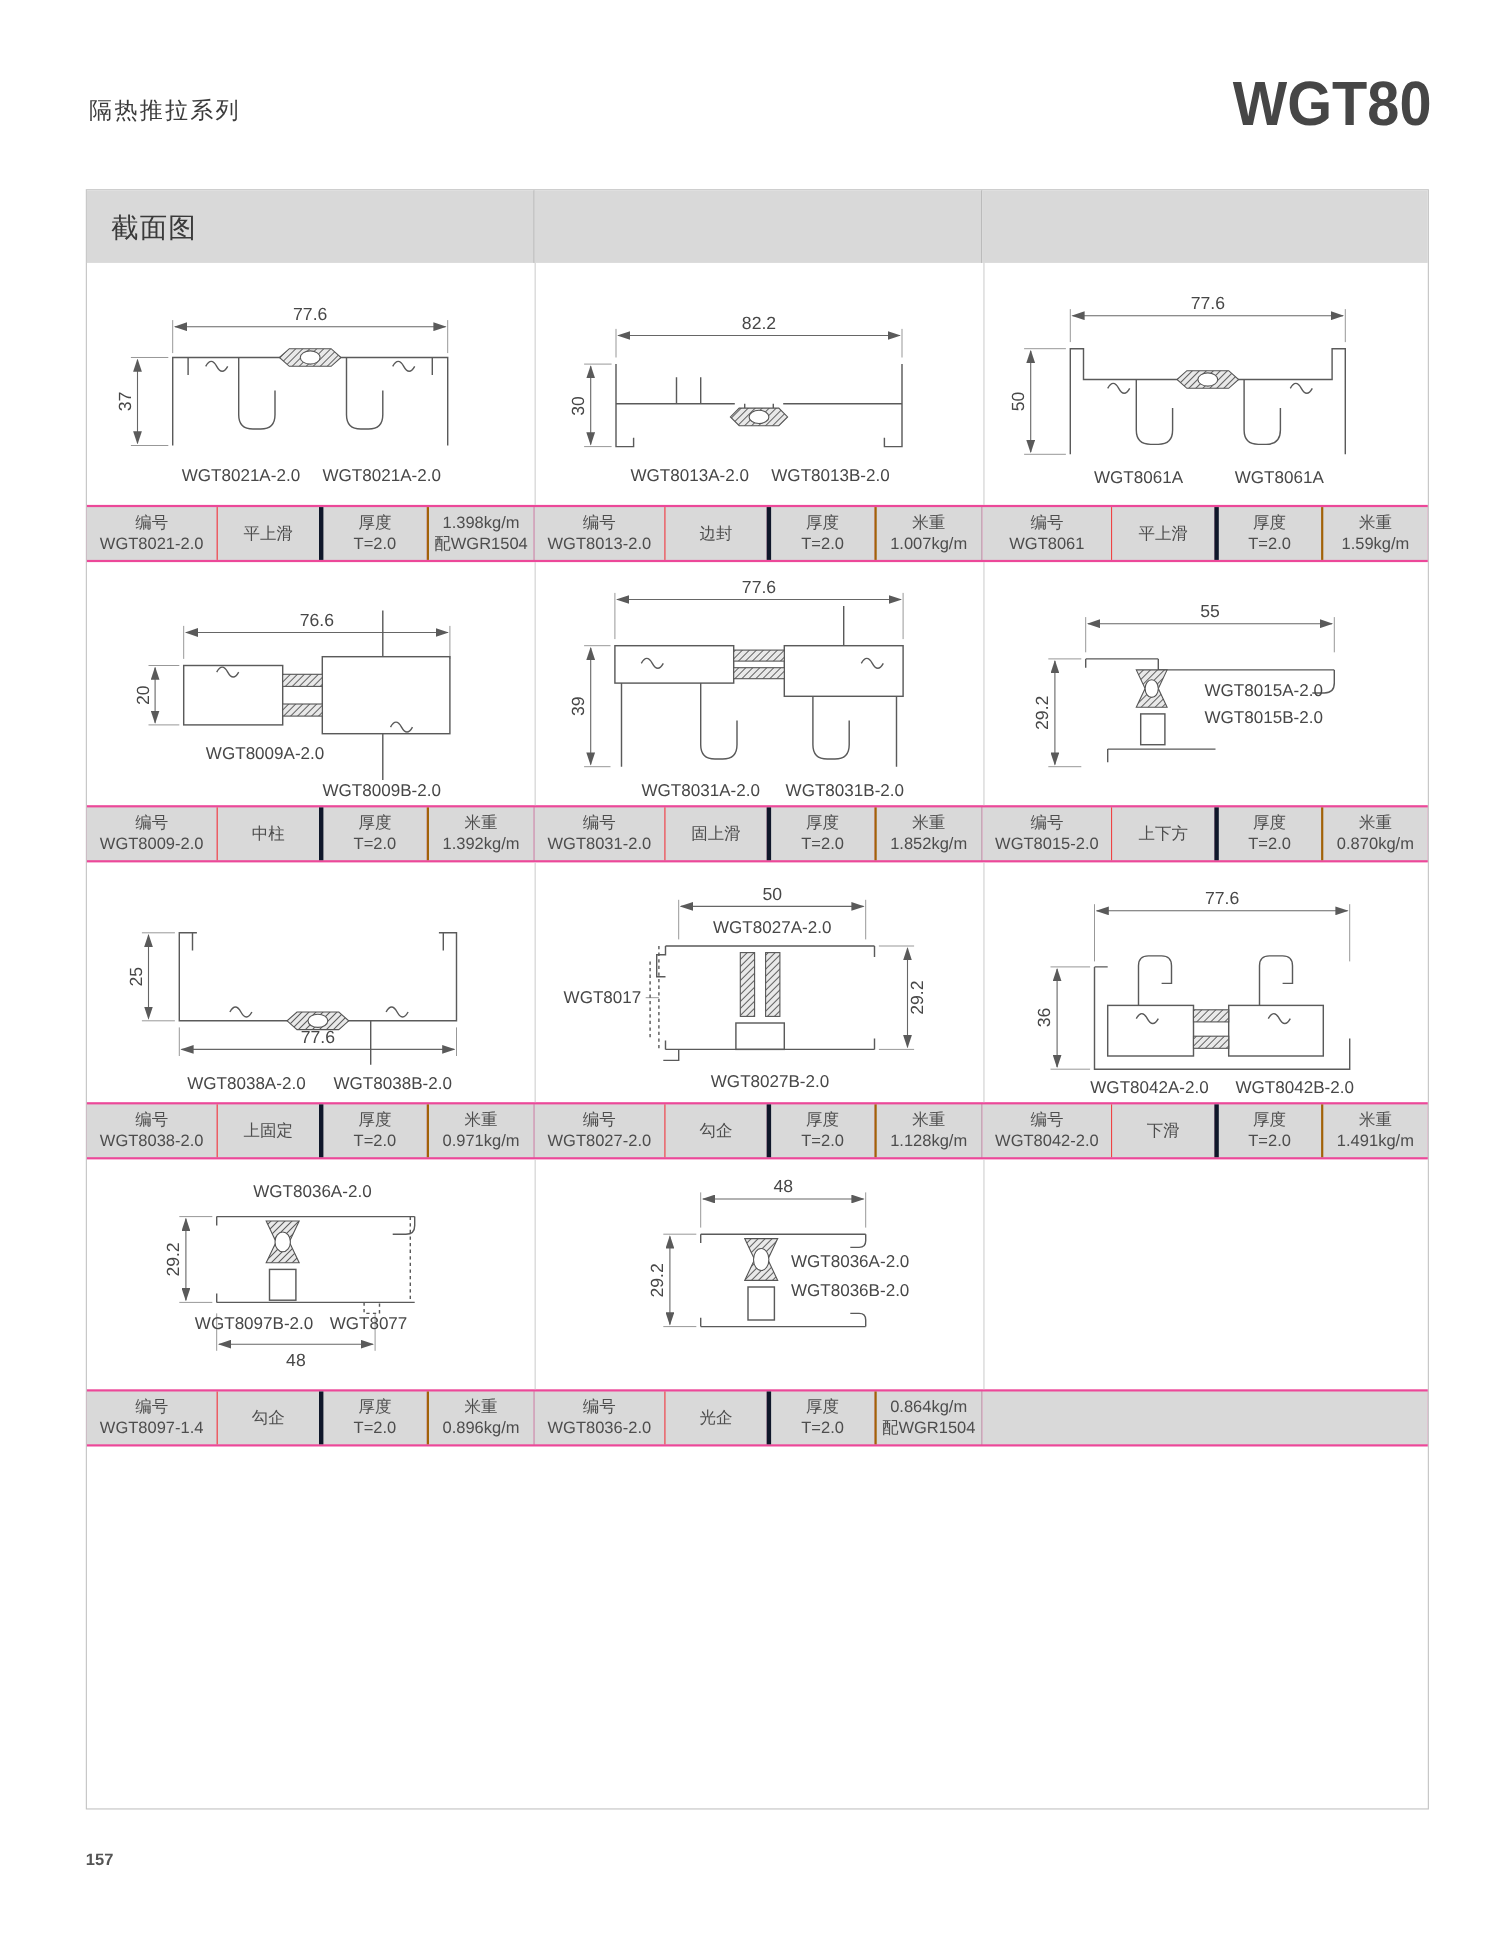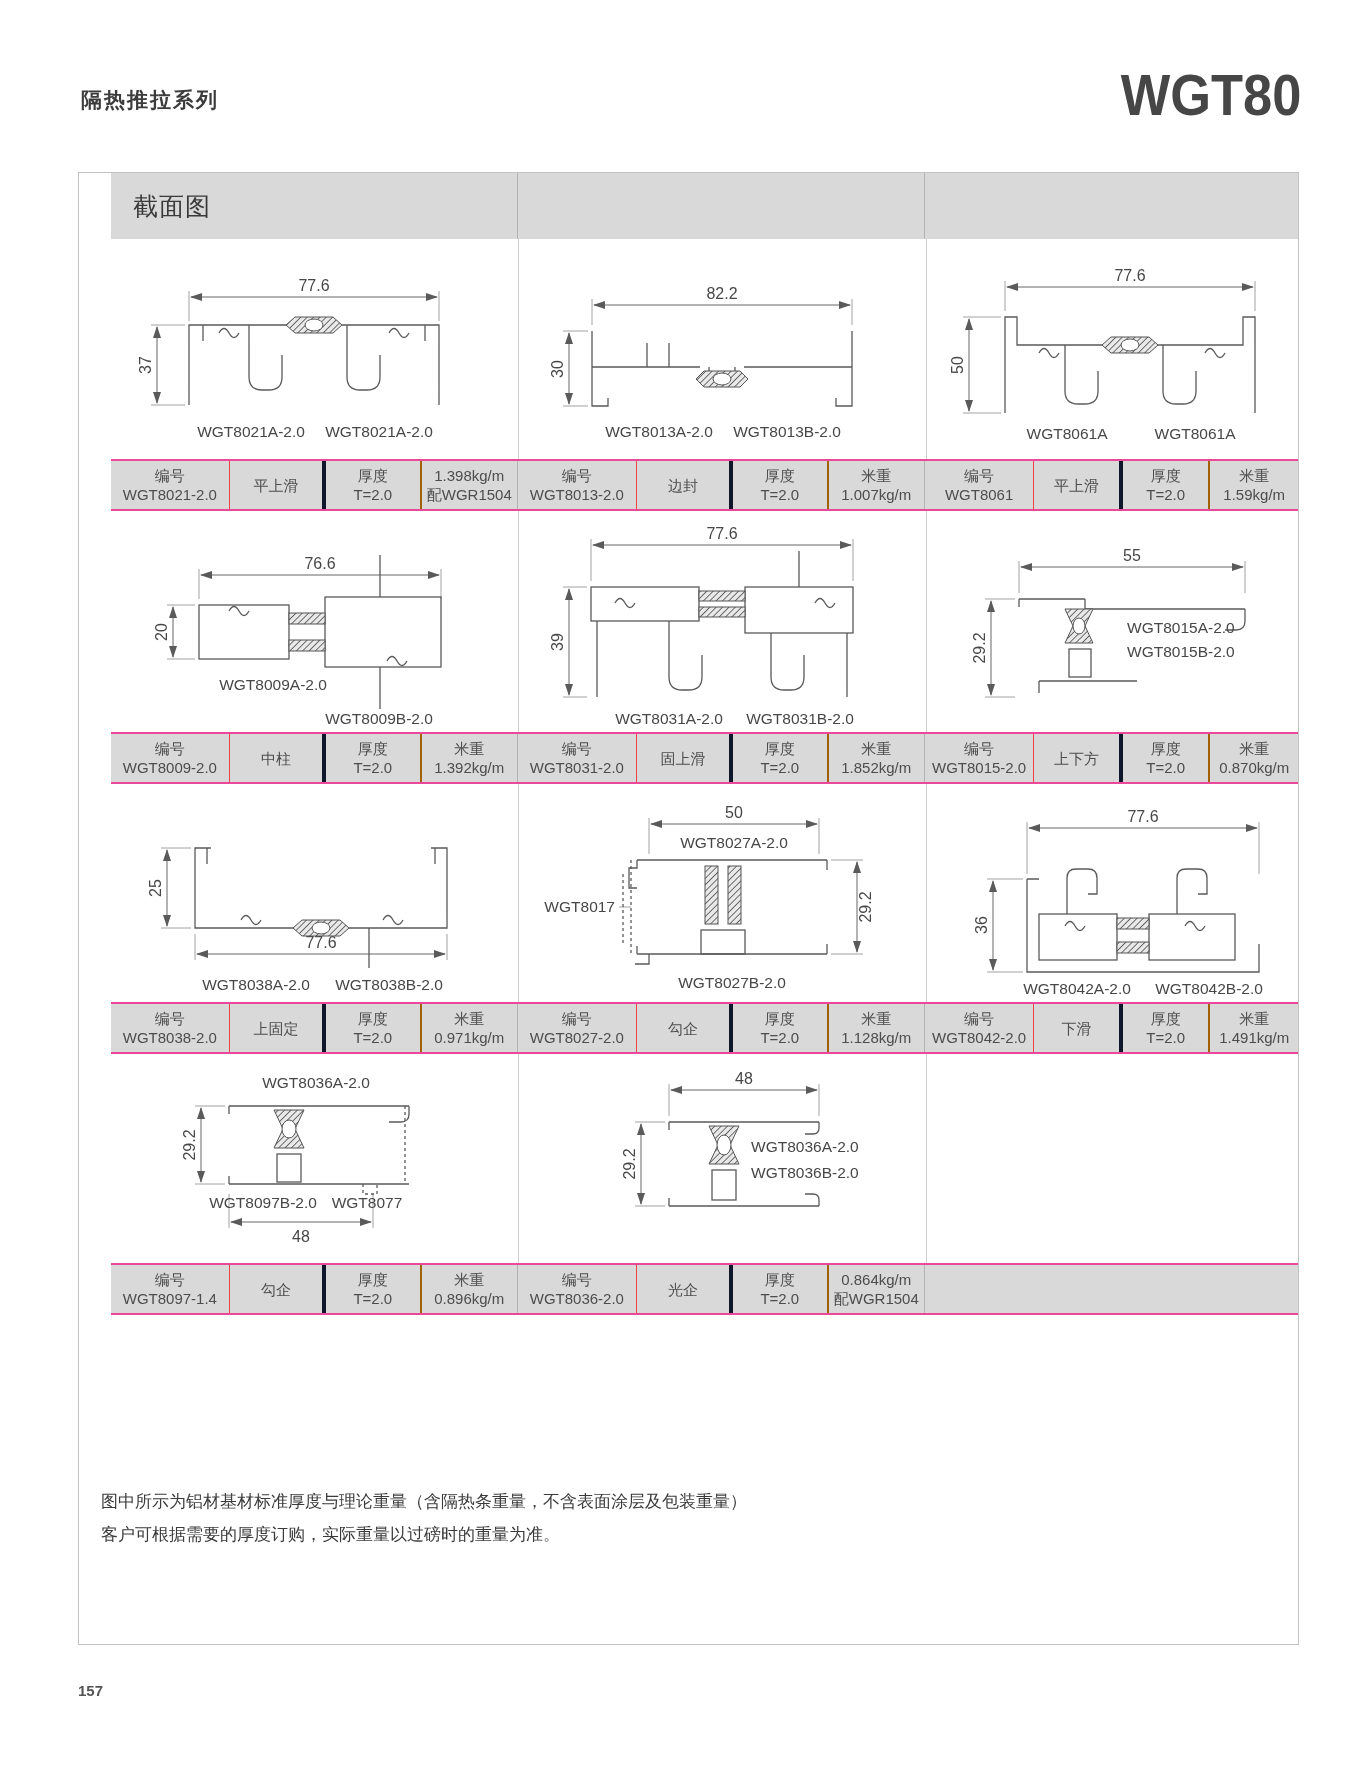--- a/index.html
+++ b/index.html
@@ -1,22 +1,22 @@
 <!DOCTYPE html>
 <html><head>
 <meta charset="utf-8">
 <style>
   html,body{margin:0;padding:0;background:#fff;}
   .sheet{position:relative;width:1359px;height:1770px;background:#ffffff;
          font-family:"Liberation Sans","DejaVu Sans",sans-serif;color:#333;overflow:hidden;}
-  .series-title{position:absolute;left:81px;top:86px;font-size:21px;color:#3c3c3c;letter-spacing:2px;font-weight:bold;}
+  .series-title{position:absolute;left:81px;top:86px;font-size:21px;color:#3c3c3c;letter-spacing:2px;}
   .series-code{position:absolute;right:58px;top:62px;font-size:57px;font-weight:800;color:#464646;
                transform:scaleX(.92);transform-origin:right center;letter-spacing:0px;}
   .ptable{position:absolute;left:78px;top:172px;width:1221px;height:1473px;
-          border:1px solid #c2c2c2;box-sizing:border-box;background:#fff;padding-left:32px;}
+          border:1px solid #c2c2c2;box-sizing:border-box;background:#fff;}
   .hband{display:flex;height:66px;}
   .hseg{flex:0 0 407px;box-sizing:border-box;background:#d9d9d9;border-right:1px solid #b3b3b3;}
   .hseg:last-child{border-right:none;flex:1 1 auto;}
   .hseg-title{font-size:25px;color:#3a3a3a;padding:17px 0 0 22px;letter-spacing:1px;}
   .drow{display:flex;}
   .dcell{flex:0 0 407px;box-sizing:border-box;border-right:1px solid #cfcfcf;position:relative;}
   .dcell:last-child{border-right:none;flex:1 1 auto;}
   .dr1{height:220px}.dr2{height:221px}.dr3{height:218px}.dr4{height:209px}
   .srow{display:flex;background:#ec4899;padding:2px 0;}
   .sgroup{flex:0 0 407px;box-sizing:border-box;display:flex;border-right:1px solid #b3b3b3;}
@@ -446,21 +446,17 @@
         <div class="scell sc4">
             <div>0.864kg/m</div>
             <div>配WGR1504</div>
           </div>
       </div>
       <div class="sgroup">
         <div class="scell scfull"></div>
       </div>
     </div>
 
-    <div class="note">
-      <div>图中所示为铝材基材标准厚度与理论重量（含隔热条重量，不含表面涂层及包装重量）</div>
-      <div>客户可根据需要的厚度订购，实际重量以过磅时的重量为准。</div>
-    </div>
 
   </div>
 
   <div class="pageno">157</div>
 </div>
 
 </body></html>

